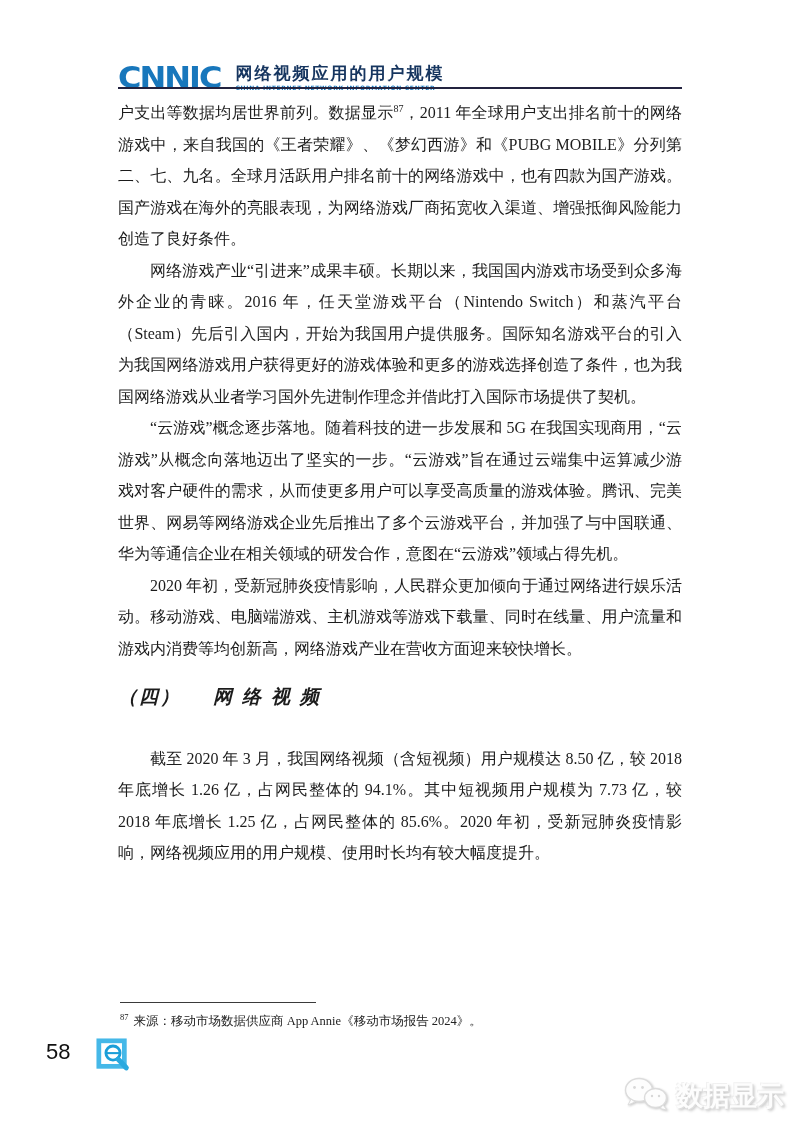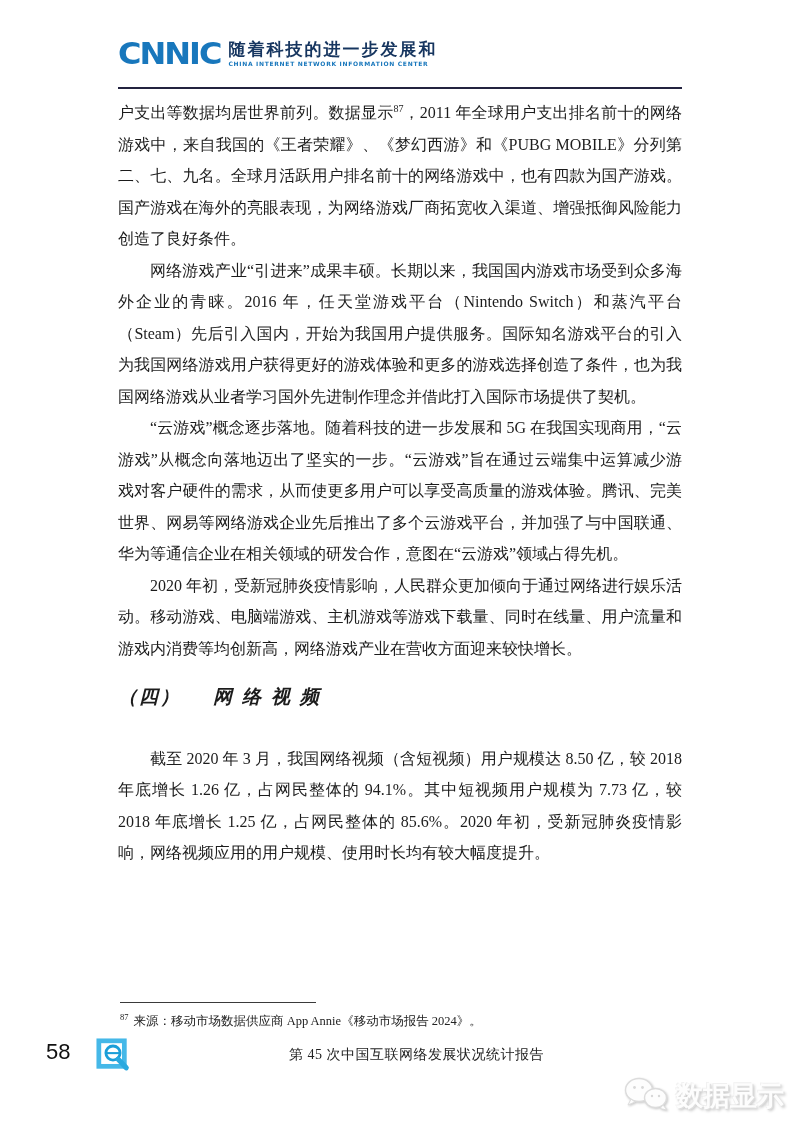--- a/index.html
+++ b/index.html
@@ -1,21 +1,21 @@
 <!DOCTYPE html>
 <html><head>
 <meta charset="utf-8">
 <style>
   html,body{margin:0;padding:0;background:#ffffff;}
   .page{position:relative;width:800px;height:1131px;background:#ffffff;overflow:hidden;
         font-family:"Liberation Serif","DejaVu Serif",serif;color:#1c1c1c;}
 
   
   .header{position:absolute;left:118px;top:38px;width:564px;}
-  .header-inner{display:flex;align-items:center;gap:8px;}
+  .header-inner{display:flex;align-items:center;gap:15px;margin-top:24px;}
   .cnnic-logo{font-family:"DejaVu Sans","Liberation Sans",sans-serif;font-weight:800;
               font-size:32px;color:#1877bc;letter-spacing:-2px;line-height:1;
               transform:scaleY(.92);}
   .org-names{display:flex;flex-direction:column;line-height:1.15;}
   .org-cn{font-weight:bold;font-size:17px;color:#16355f;letter-spacing:2px;}
   .org-en{font-family:"DejaVu Sans","Liberation Sans",sans-serif;font-size:6px;
           color:#1877bc;letter-spacing:.7px;font-weight:bold;margin-top:2px;}
   .header-rule{position:absolute;left:118px;top:87px;width:564px;border-top:2px solid #23233f;}
 
   
@@ -51,21 +51,21 @@
 </style>
 </head>
 <body>
 
 <div class="page">
 
   <div class="header">
     <div class="header-inner">
       <div class="cnnic-logo">CNNIC</div>
       <div class="org-names">
-        <div class="org-cn">随着科技的进一步发展和</div>
+        <div class="org-cn">网络视频应用的用户规模</div>
         <div class="org-en">CHINA INTERNET NETWORK INFORMATION CENTER</div>
       </div>
     </div>
   </div>
   <div class="header-rule"></div>
 
   <div class="body-text">
 
     <p><span>户支出等数据均居世界前列。数据显示</span><sup>87</sup><span>，2011 年全球用户支出排名前十的网络游戏中，来自我国的《王者荣耀》、《梦幻西游》和《PUBG MOBILE》分列第二、七、九名。全球月活跃用户排名前十的网络游戏中，也有四款为国产游戏。国产游戏在海外的亮眼表现，为网络游戏厂商拓宽收入渠道、增强抵御风险能力创造了良好条件。</span></p>
 
@@ -89,21 +89,20 @@
 
   <div class="report-logo">
     <svg width="34" height="34" viewBox="0 0 36 36">
       <rect x="3" y="3" width="27" height="27" fill="#ffffff" stroke="#45b8e8" stroke-width="5"></rect>
       <circle cx="18" cy="16" r="7.5" fill="none" stroke="#1b9ed8" stroke-width="3"></circle>
       <path d="M11.5 16 h13" stroke="#1b9ed8" stroke-width="2.2" fill="none"></path>
       <line x1="23.5" y1="22.5" x2="32" y2="31.5" stroke="#2aa9df" stroke-width="5.5" stroke-linecap="round"></line>
     </svg>
   </div>
 
-  <div class="footer-title">第 45 次中国互联网络发展状况统计报告</div>
 
   <div class="watermark">
     <span class="wm-icon">
       <svg width="46" height="38" viewBox="0 0 46 38">
         <ellipse cx="16" cy="15" rx="13.5" ry="11.5" fill="#fdfdfd" stroke="#dcdcdc" stroke-width="1.4"></ellipse>
         <path d="M8 24 l-3 6 l7 -3 z" fill="#fdfdfd" stroke="#dcdcdc" stroke-width="1"></path>
         <circle cx="11.5" cy="12.5" r="1.4" fill="#d8d8d8"></circle>
         <circle cx="19.5" cy="12.5" r="1.4" fill="#d8d8d8"></circle>
         <ellipse cx="32.5" cy="23" rx="11" ry="9.5" fill="#fdfdfd" stroke="#dcdcdc" stroke-width="1.4"></ellipse>
         <path d="M40 30 l4 5 l-7 -1.5 z" fill="#fdfdfd" stroke="#dcdcdc" stroke-width="1"></path>

